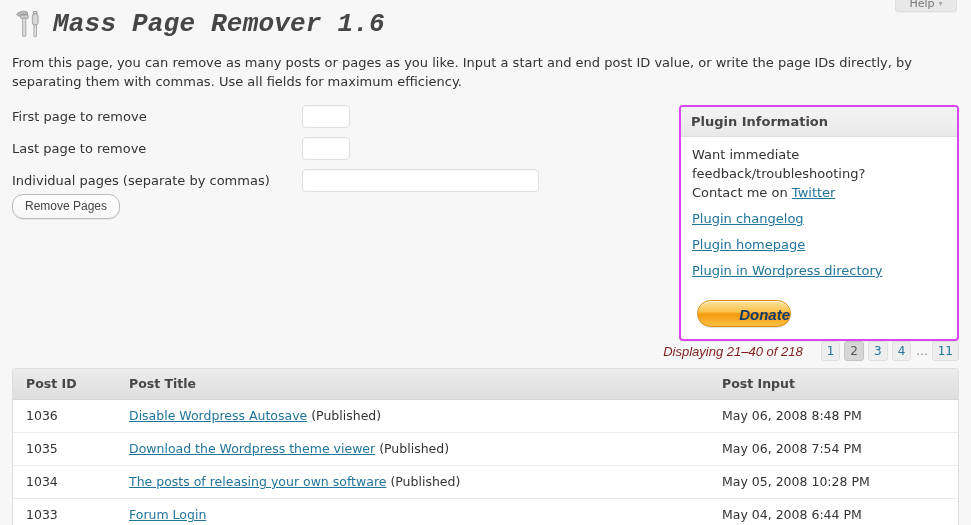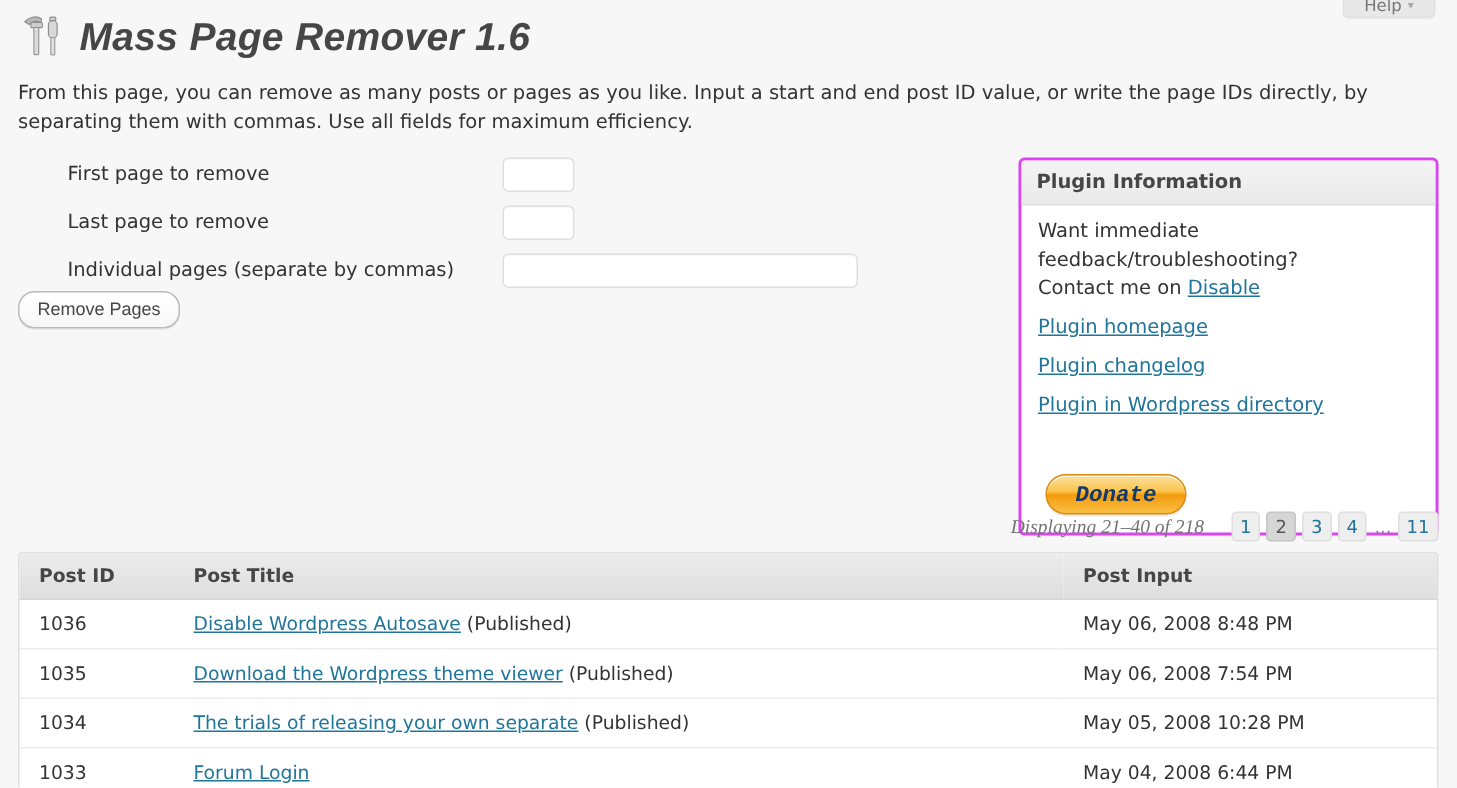--- a/index.html
+++ b/index.html
@@ -58,21 +58,21 @@
     align-items: center;
     height: 44px;
   }
   .tools-icon {
     width: 36px;
     height: 36px;
     margin-right: 6px;
     flex: none;
   }
   .page-title {
-    font-family: Liberation Sans, sans-serif;
+    font-family: Liberation Mono, monospace;
     font-style: italic;
     font-weight: bold;
     font-size: 26px;
     color: #464646;
     letter-spacing: 0.2px;
     white-space: nowrap;
   }
 
   
   .intro {
@@ -90,21 +90,20 @@
     position: absolute;
     left: 12px;
     top: 103px;
     width: 560px;
   }
   .form-row {
     display: flex;
     align-items: center;
     height: 27px;
     margin-bottom: 0;
-    margin-left: 33px;
   }
   .form-label {
     width: 290px;
     font-size: 13px;
     color: #333;
     flex: none;
   }
   .txt {
     box-sizing: border-box;
     border: 1px solid #dfdfdf;
@@ -166,55 +165,55 @@
   .info-box-body p { margin: 0 0 7px 0; }
   .info-box-body p.last { margin-bottom: 18px; }
   a.lnk {
     color: #21759b;
     text-decoration: underline;
     cursor: pointer;
   }
 
   .donate-btn {
     display: inline-block;
-    margin-top: 18px;
+    margin-top: 2px;
     margin-left: 5px;
     width: 94px;
     height: 27px;
     line-height: 27px;
-    text-align: center;
+    text-align: right;
     border-radius: 14px;
     background: linear-gradient(to bottom,
         #ffd27a 0%, #fcb game 0%, #f9a825 0%);
     background: linear-gradient(to bottom, #fde0a0 0%, #fbc44b 42%, #f49b0d 52%, #fbbf45 100%);
     border: 1px solid #d98b0b;
     box-shadow: inset 0 1px 0 rgba(255,255,255,0.7), 0 1px 1px rgba(0,0,0,0.12);
     color: #123a6b;
-    font-family: Liberation Mono, monospace;
+    font-family: Liberation Sans, sans-serif;
     font-style: italic;
     font-weight: bold;
     font-size: 15px;
     cursor: pointer;
     box-sizing: border-box;
   }
 
   
   .pager {
     position: absolute;
     right: 12px;
     top: 340px;
     display: flex;
     align-items: center;
     height: 22px;
   }
   .pager-count {
-    font-family: Liberation Serif, serif;
+    font-family: Liberation Sans, sans-serif;
     font-style: italic;
     font-size: 13px;
-    color: #737373;
+    color: #7f1d1d;
     margin-right: 14px;
     white-space: nowrap;
   }
   .pg {
     min-width: 14px;
     height: 20px;
     box-sizing: border-box;
     padding: 0 5px;
     margin-left: 4px;
     background: #eeeeee;
@@ -322,27 +321,27 @@
       <input class="txt wide" type="text" placeholder="" style="">
     </div>
     <button class="btn-remove">Remove Pages</button>
   </div>
 
   <div class="info-box">
     <div class="info-box-head">Plugin Information</div>
     <div class="info-box-body">
       <p>
         <span>Want immediate feedback/troubleshooting?</span><br>
-        <span>Contact me on </span><a class="lnk">Disable</a>
+        <span>Contact me on </span><a class="lnk">Twitter</a>
+      </p>
+      <p>
+        <a class="lnk">Plugin changelog</a>
       </p>
       <p>
         <a class="lnk">Plugin homepage</a>
-      </p>
-      <p>
-        <a class="lnk">Plugin changelog</a>
       </p>
       <p class="last">
         <a class="lnk">Plugin in Wordpress directory</a>
       </p>
       <div class="donate-btn">Donate</div>
     </div>
   </div>
 
   <div class="pager">
     <span class="pager-count">Displaying 21–40 of 218</span>
@@ -369,21 +368,21 @@
           <td class="col-title"><a class="lnk">Disable Wordpress Autosave</a><span class="pub-state"> (Published)</span></td>
           <td class="col-date">May 06, 2008 8:48 PM</td>
         </tr>
         <tr>
           <td class="col-id">1035</td>
           <td class="col-title"><a class="lnk">Download the Wordpress theme viewer</a><span class="pub-state"> (Published)</span></td>
           <td class="col-date">May 06, 2008 7:54 PM</td>
         </tr>
         <tr>
           <td class="col-id">1034</td>
-          <td class="col-title"><a class="lnk">The trials of releasing your own separate</a><span class="pub-state"> (Published)</span></td>
+          <td class="col-title"><a class="lnk">The posts of releasing your own software</a><span class="pub-state"> (Published)</span></td>
           <td class="col-date">May 05, 2008 10:28 PM</td>
         </tr>
         <tr>
           <td class="col-id">1033</td>
           <td class="col-title"><a class="lnk">Forum Login</a><span class="pub-state"></span></td>
           <td class="col-date">May 04, 2008 6:44 PM</td>
         </tr>
 
       </tbody>
     </table>

